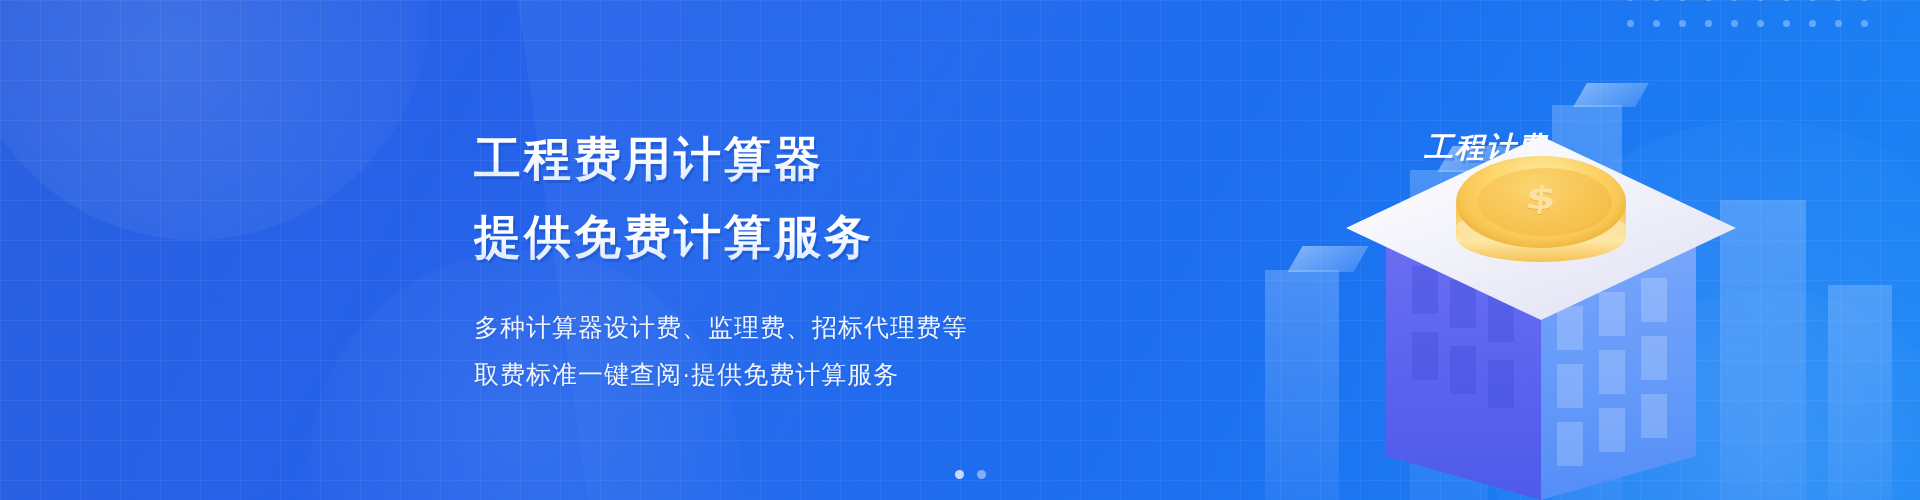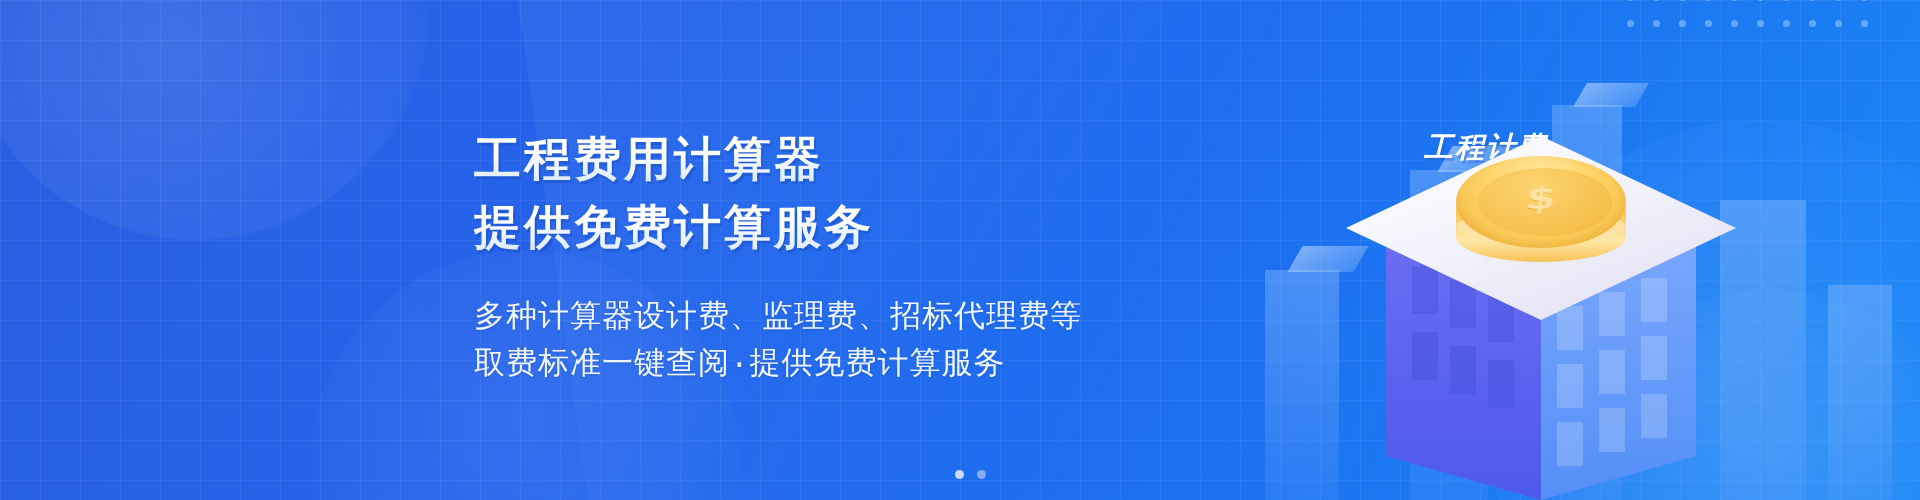--- a/index.html
+++ b/index.html
@@ -75,31 +75,30 @@
     font-weight:bold;
     letter-spacing:3px;
     color:#ffffff;
     background:linear-gradient(180deg,#ffffff 38%,#d6e6ff 100%);
     -webkit-background-clip:text;
     background-clip:text;
     -webkit-text-fill-color:transparent;
     filter:drop-shadow(2px 3px 0 rgba(24,78,190,.45));
     white-space:nowrap;
   }
-  .headline.l2 { margin-top:6px; }
+  .headline.l2 { margin-top:16px; }
 
   .sub {
     margin-top:36px;
-    font-size:31px;
+    font-size:25px;
     line-height:47px;
     color:#f0f6ff;
     letter-spacing:1px;
     white-space:nowrap;
     text-shadow:0 1px 2px rgba(20,60,150,.25);
-    font-family:Liberation Mono, monospace;
   }
 
   
   .art { position:absolute; right:0; top:0; width:760px; height:500px; }
 
   .bar {
     position:absolute; bottom:0;
     background:linear-gradient(180deg, rgba(150,195,255,.38), rgba(110,165,250,.16));
   }
   .bar.b1 { left:105px; width:74px; height:230px; }

